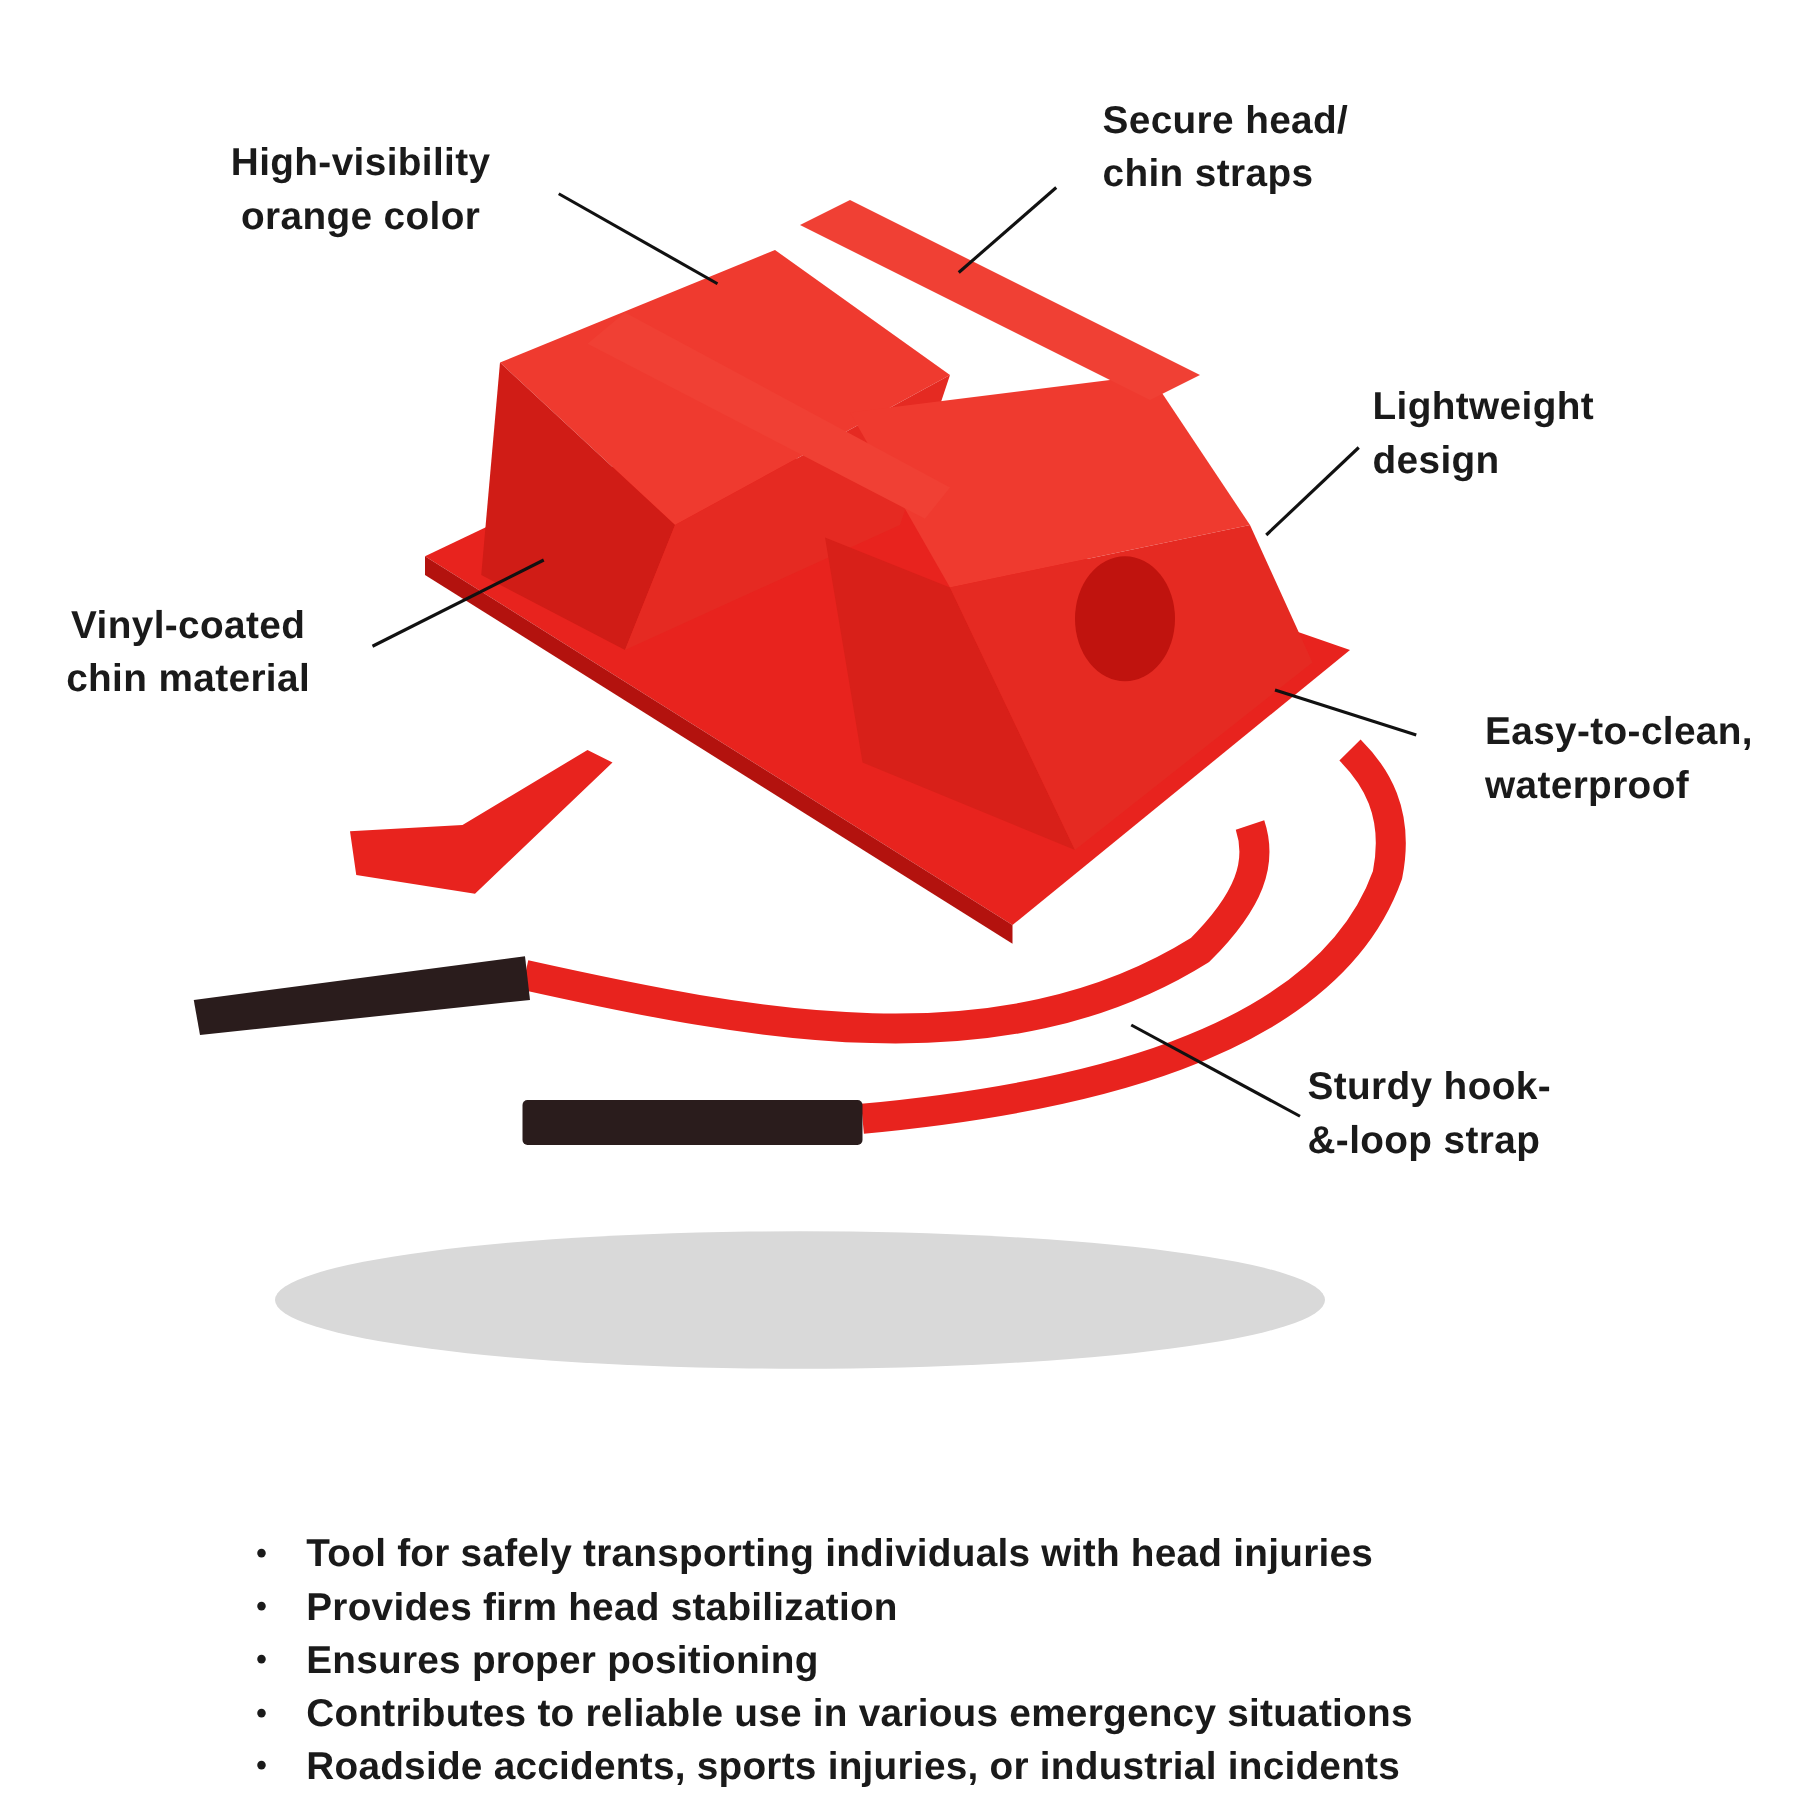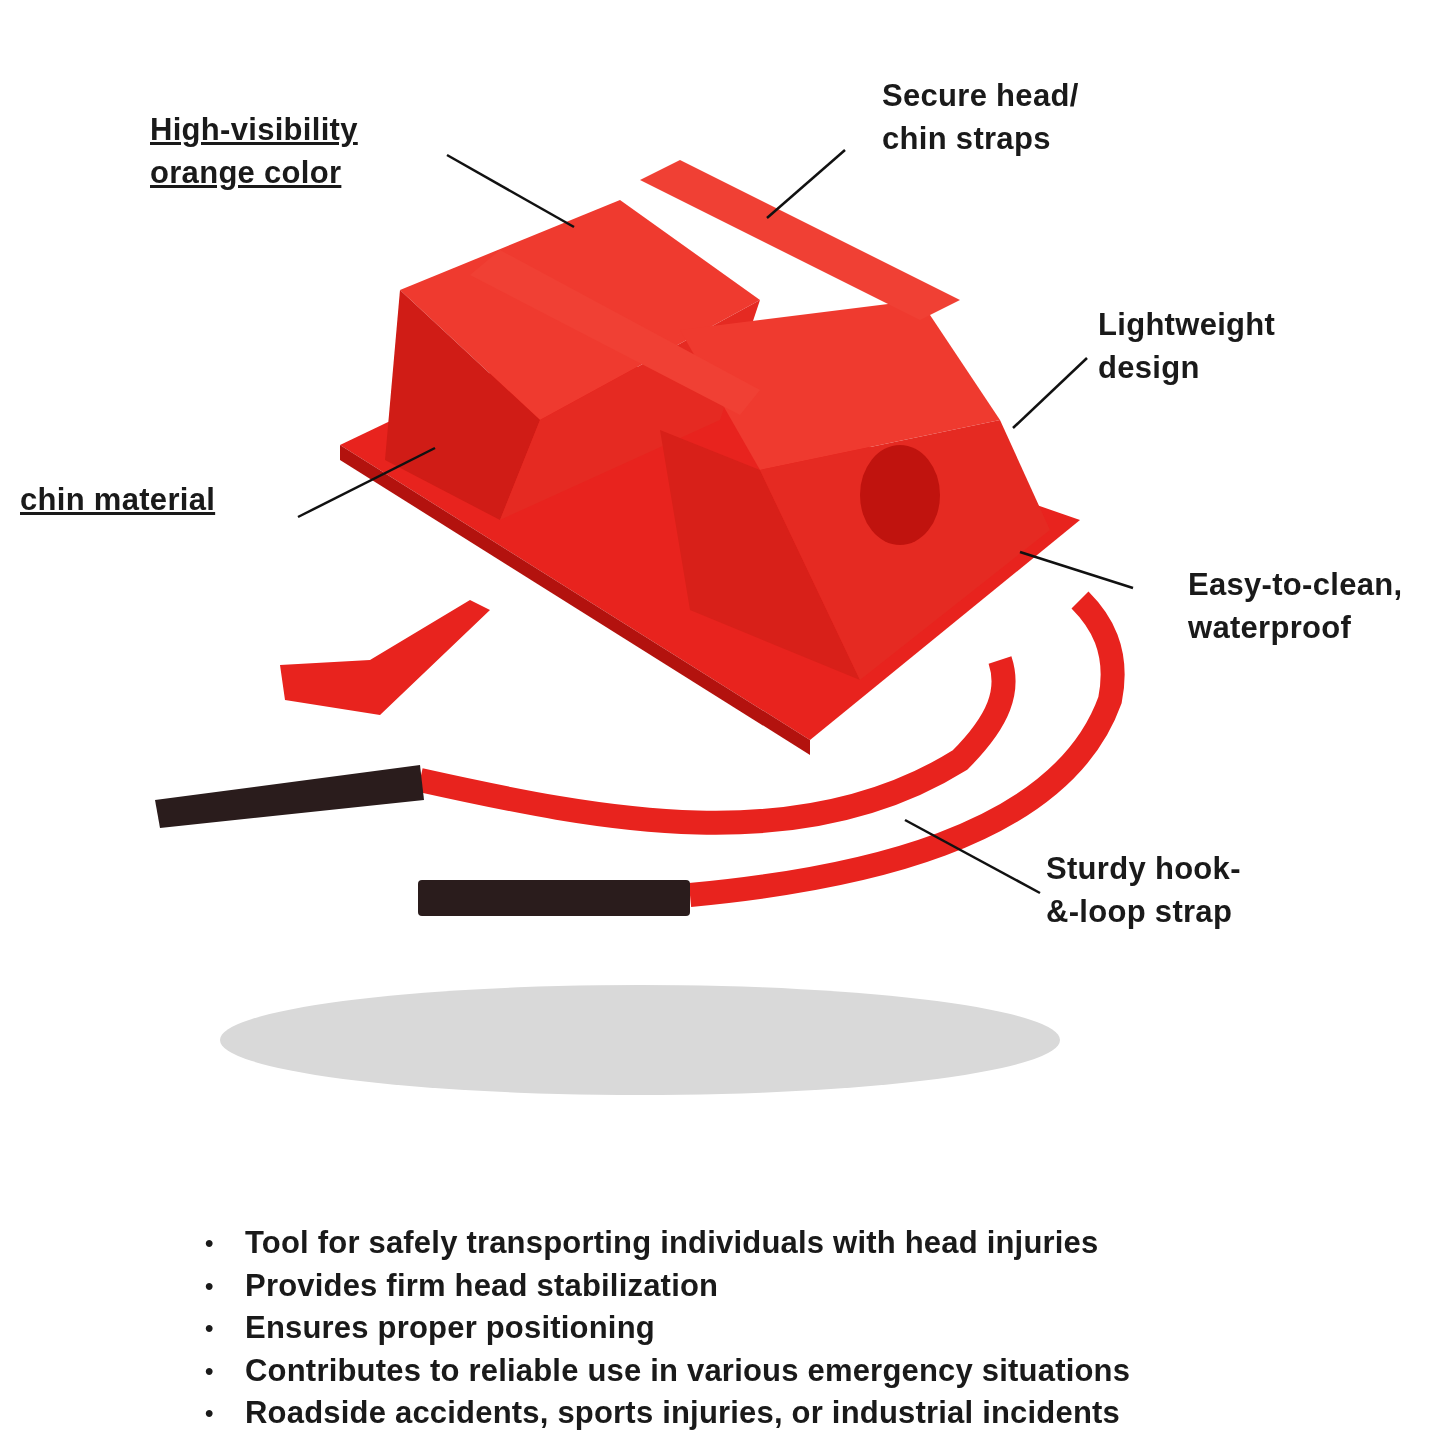--- a/index.html
+++ b/index.html
@@ -1,20 +1,20 @@
 <!DOCTYPE html>
 <html><head>
 <meta charset="utf-8">
 <style>
   html, body { margin:0; padding:0; background:#ffffff; }
   body { width:1445px; height:1445px; position:relative; overflow:hidden;
          font-family:"Liberation Sans", "DejaVu Sans", sans-serif; color:#1a1a1a; }
   .label { position:absolute; font-size:31px; font-weight:bold; line-height:43px; letter-spacing:0.3px; }
   .label span { display:block; }
-  .right { text-align:left;text-decoration:underline; }
+  .right { text-align:center; }
   svg.art { position:absolute; left:0; top:0; }
   .bullets { position:absolute; left:205px; top:1222px; margin:0; padding:0; list-style:none; }
   .bullets li { font-size:31px; font-weight:bold; line-height:42.5px; position:relative; padding-left:40px; letter-spacing:0.2px; }
   .bullets li::before { content:"•"; position:absolute; left:0; top:0; font-size:24px; }
 </style>
 </head>
 <body>
 
 <svg class="art" width="1445" height="1445" viewBox="0 0 1445 1445">
 
@@ -58,20 +58,21 @@
 </div>
 <div class="label" style="left:882px; top:74px;">
   <span>Secure head/</span>
   <span>chin straps</span>
 </div>
 <div class="label" style="left:1098px; top:303px;">
   <span>Lightweight</span>
   <span>design</span>
 </div>
 <div class="label right" style="left:20px; top:478px; width:261px;">
+  <span>Vinyl-coated</span>
   <span>chin material</span>
 </div>
 <div class="label" style="left:1188px; top:563px;">
   <span>Easy-to-clean,</span>
   <span>waterproof</span>
 </div>
 <div class="label" style="left:1046px; top:847px;">
   <span>Sturdy hook-</span>
   <span>&amp;-loop strap</span>
 </div>

